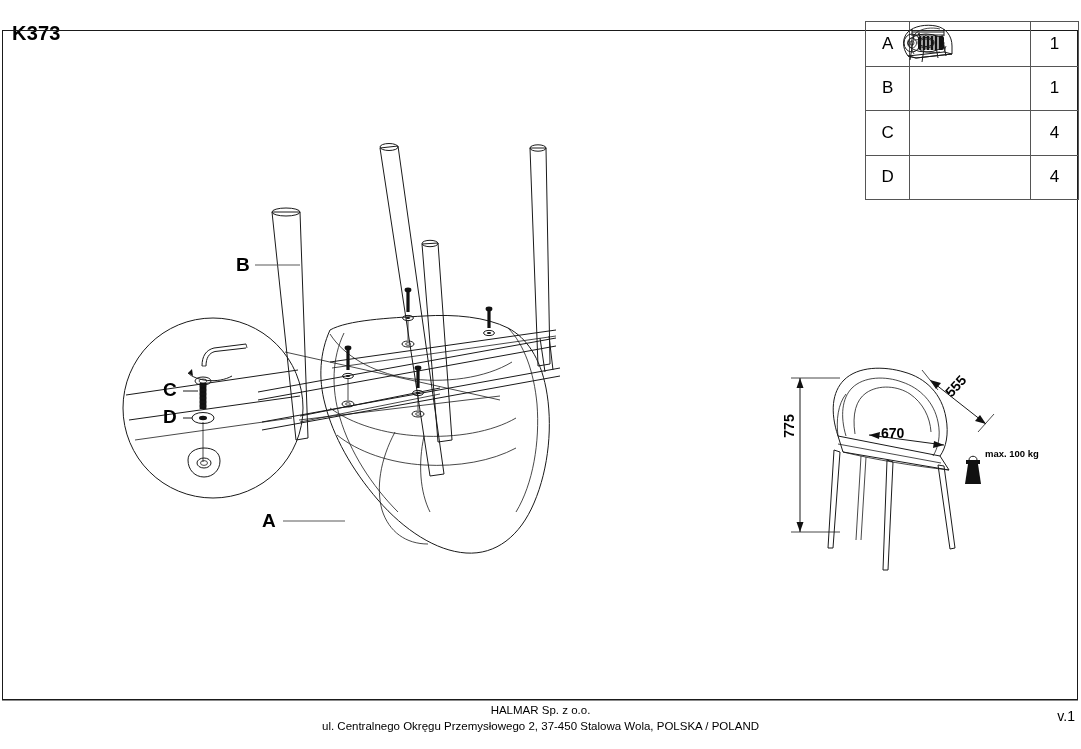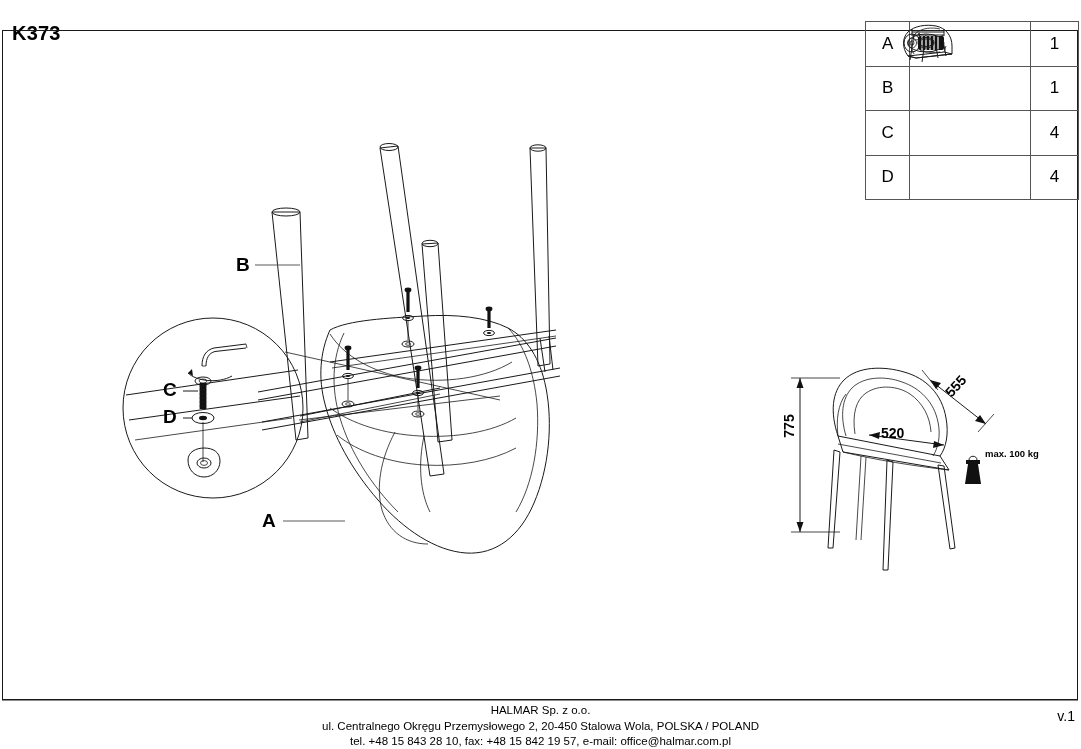--- a/index.html
+++ b/index.html
@@ -295,21 +295,21 @@
 
     <path class="ln" d="M2 700 L 1078 700" stroke-width="1.4"></path>
   </svg>
 
   <div class="lbl" style="left:236px;top:254px;">B</div>
   <div class="lbl" style="left:262px;top:510px;">A</div>
   <div class="lbl" style="left:163px;top:379px;">C</div>
   <div class="lbl" style="left:163px;top:406px;">D</div>
 
   <div class="dim dim-775">775</div>
-  <div class="dim dim-520">520</div>
+  <div class="dim dim-520">670</div>
   <div class="dim dim-555">555</div>
   <div class="maxload">max. 100 kg</div>
 
   <table class="parts-table">
     <tbody>
       <tr>
         <td class="pt-letter">A</td>
         <td class="pt-icon">
           <svg width="120" height="42" viewBox="0 0 120 42">
             <path class="ln" d="M42 34 C 36 26 36 16 42 10 C 48 4 60 2 70 4 C 80 6 86 14 86 24 L 86 32 L 50 36 Z"></path>
@@ -363,17 +363,16 @@
         </td>
         <td class="pt-qty">4</td>
       </tr>
     </tbody>
   </table>
 
   <div class="version">v.1</div>
 
   <div class="footer">
     <div>HALMAR Sp. z o.o.</div>
-    <div>ul. Centralnego Okręgu Przemysłowego 2, 20-450 Stalowa Wola, POLSKA / POLAND</div>
-    <div>tel. +48 15 843 28 10, fax: +48 15 842 19 57, e-mail: office@halmar.com.pl</div>
+    <div>ul. Centralnego Okręgu Przemysłowego 2, 37-450 Stalowa Wola, POLSKA / POLAND</div>
   </div>
 
 </div>
 
 </body></html>

